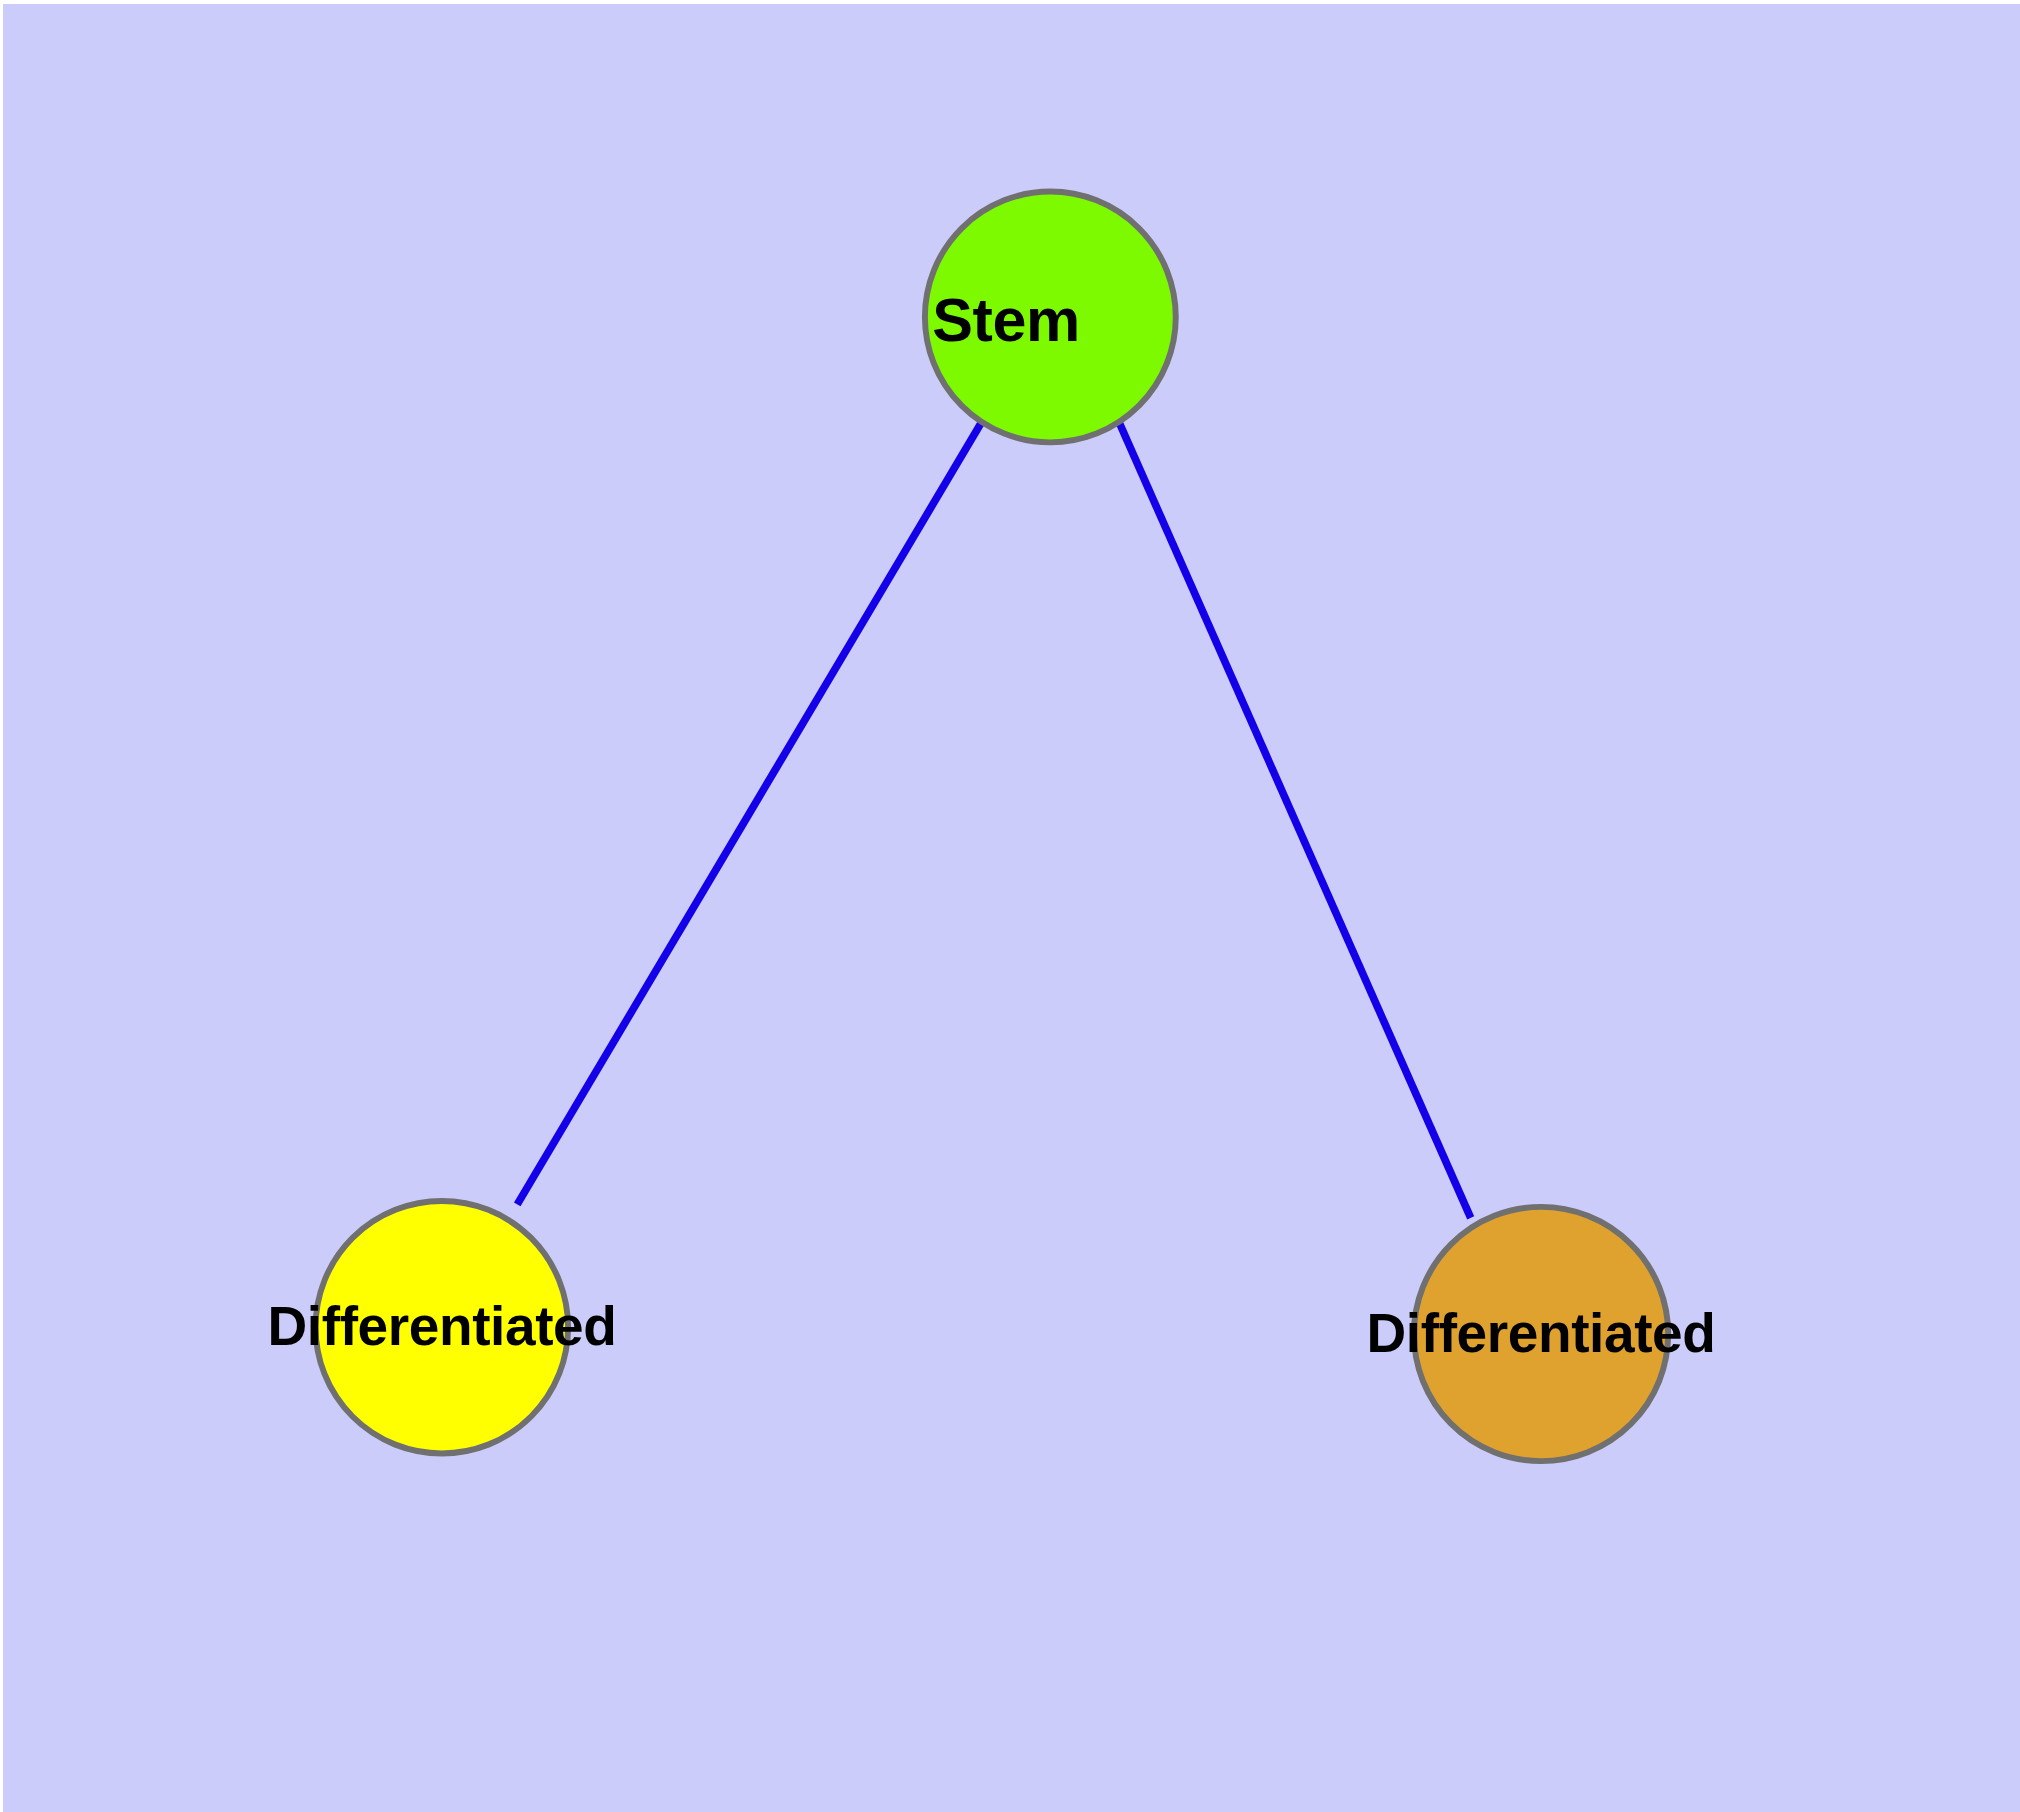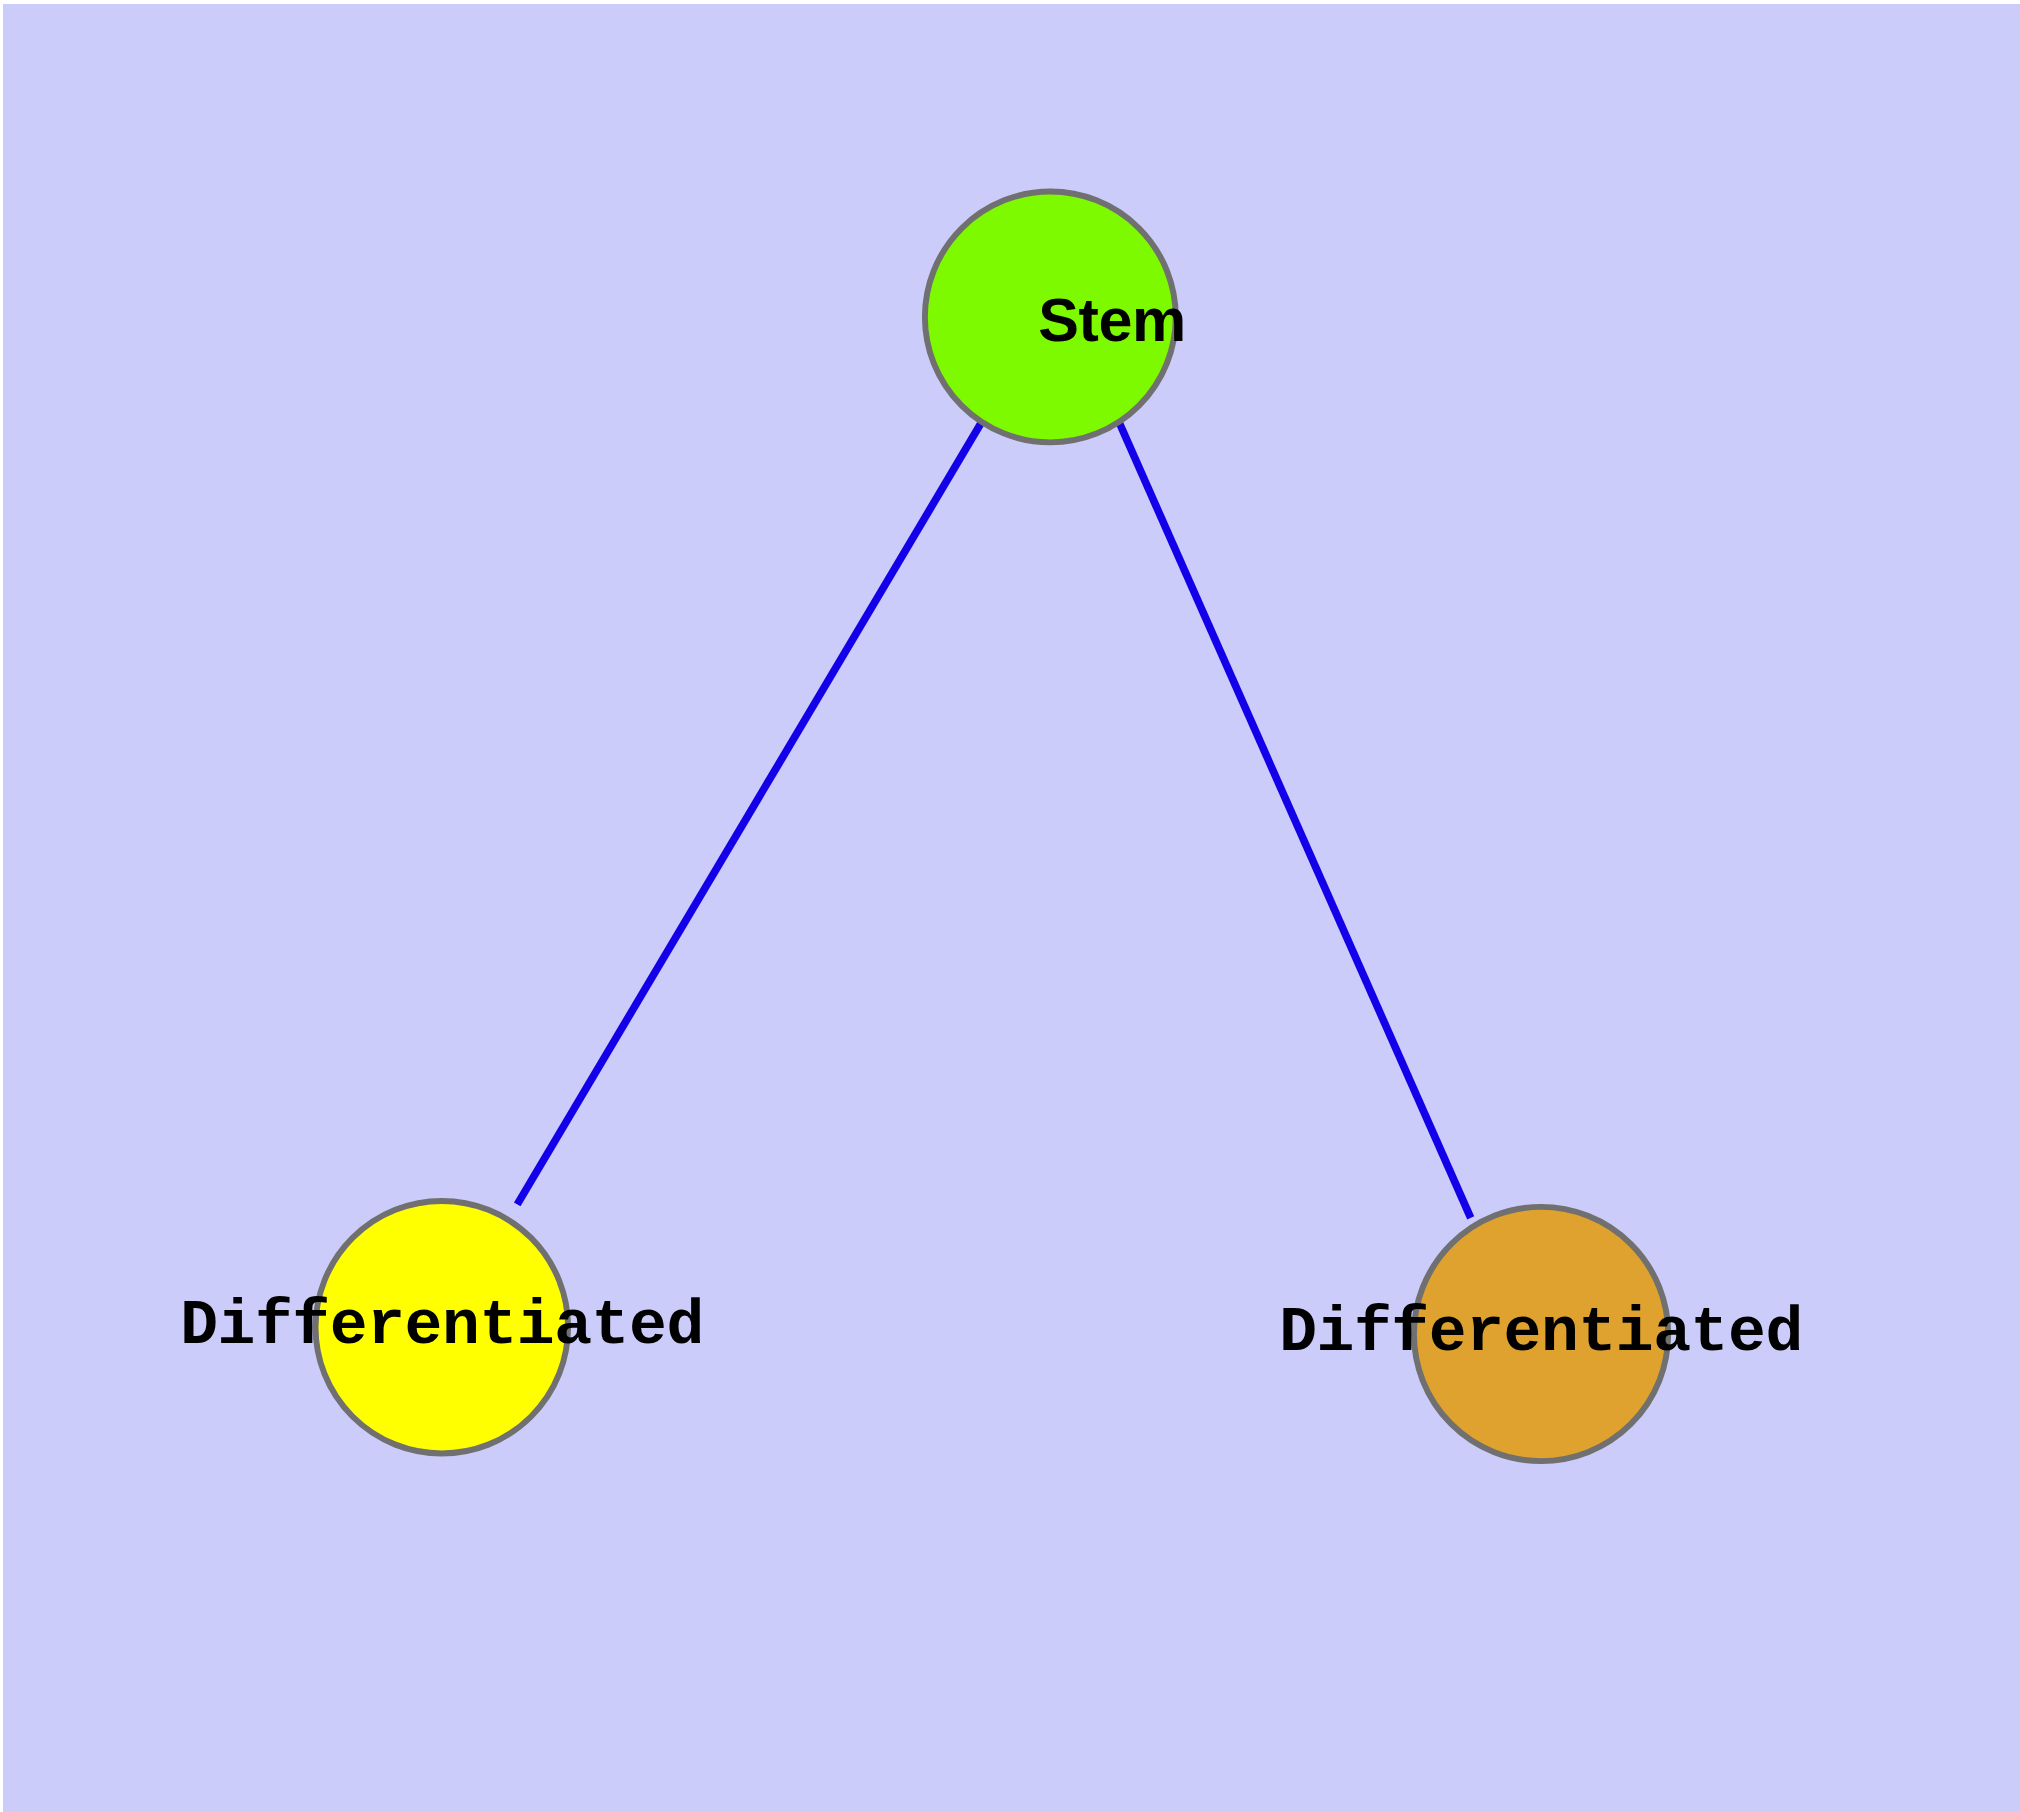--- a/index.html
+++ b/index.html
@@ -40,22 +40,21 @@
     white-space: pre;
     line-height: 1.12;
     letter-spacing: -0.4px;
     pointer-events: none;
     transform: translate(-50%, -50%);
   }
   .node-label.big {
     font-size: 61px;
   }
   .node-label.multi {
-    font-size: 63px;
-    font-family: Liberation Mono, monospace;
+    font-size: 55px;
   }
 </style>
 </head>
 <body>
 
 <div id="canvas">
 
   <div id="plot-area"></div>
 
   <svg id="graph-svg" viewBox="0 0 2384 2138">
@@ -64,21 +63,21 @@
       <line x1="1158" y1="498" x2="610" y2="1421" stroke="#1400e8" stroke-width="9" stroke-linecap="butt"></line>
       <line x1="1320" y1="498" x2="1735" y2="1437" stroke="#1400e8" stroke-width="9" stroke-linecap="butt"></line>
     </g>
     <g>
       <circle cx="1239" cy="374" r="148" fill="#7dfa00" stroke="#707070" stroke-width="7"></circle>
       <circle cx="521" cy="1566" r="149" fill="#ffff00" stroke="#707070" stroke-width="7"></circle>
       <circle cx="1818" cy="1574" r="150" fill="#e0a22e" stroke="#707070" stroke-width="7"></circle>
     </g>
   </svg>
 
-  <div class="node-label big" style="left:1112px; top:320px;">Stem</div>
+  <div class="node-label big" style="left:1006px; top:320px;">Stem</div>
 
   <div class="node-label multi" style="left:442px; top:1327px;">
     <div>Differentiated</div>
   </div>
 
   <div class="node-label multi" style="left:1541px; top:1334px;">
     <div>Differentiated</div>
   </div>
 
 </div>

